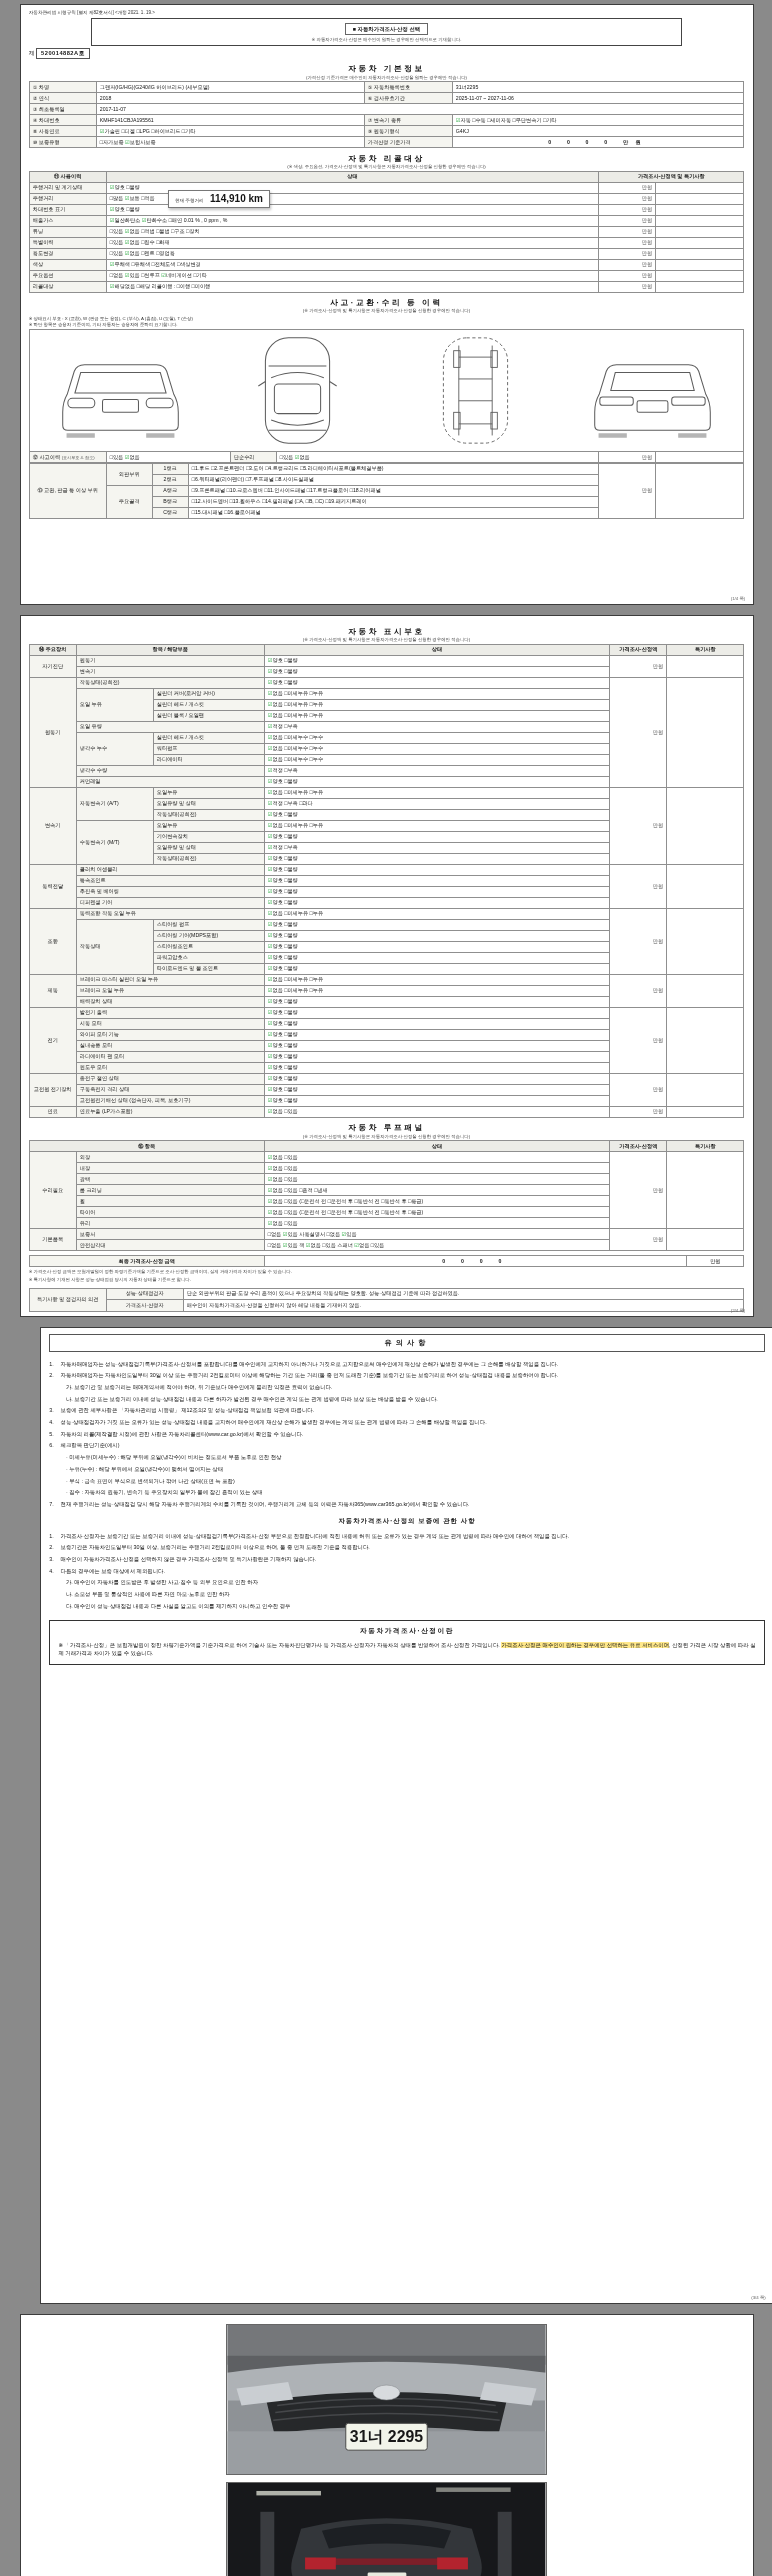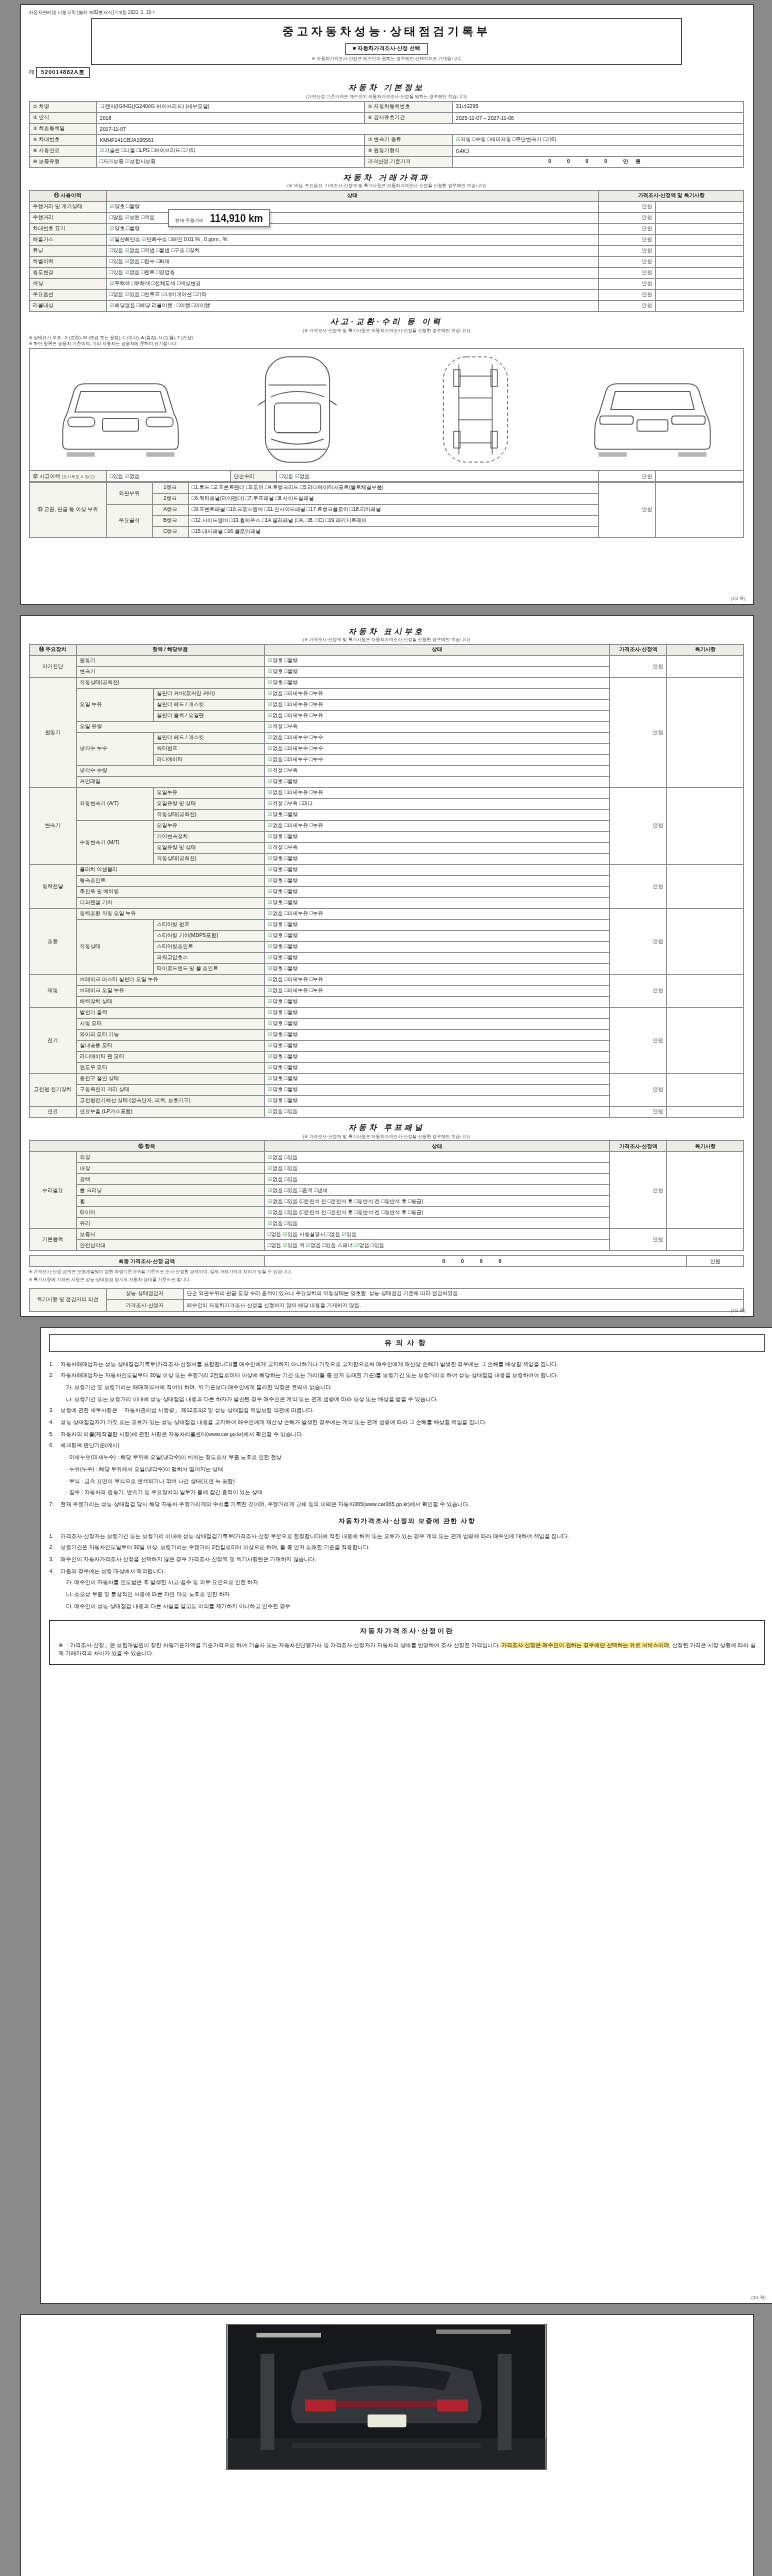--- a/index.html
+++ b/index.html
@@ -19,21 +19,21 @@
   .page.p4 { min-height:384px; }
 
   .form-note { font-size:4.6px; color:#333; }
   .title-wrap { border:0.5px solid #444; margin:3.1px 62px 2.1px; padding:4.1px 5.2px 3.1px; text-align:center; }
   .doc-title { font-size:11.3px; font-weight:bold; letter-spacing:3.1px; margin:1px 0 3.1px; }
   .select-box { display:inline-block; border:0.5px solid #666; padding:1.5px 7.2px; font-size:5.4px; font-weight:bold; }
   .select-note { font-size:4.4px; color:#444; margin-top:1.5px; }
   .docno-row { font-size:5.7px; margin:2.1px 0 1px; }
   .docno-box { display:inline-block; border:0.5px solid #555; padding:0.5px 4.1px; font-weight:bold; letter-spacing:0.5px; }
 
-  .sec-title { text-align:center; font-weight:bold; font-size:7.7px; letter-spacing:2.6px; margin:5.2px 0 0.5px;font-style:italic; }
+  .sec-title { text-align:center; font-weight:bold; font-size:7.7px; letter-spacing:2.6px; margin:5.2px 0 0.5px; }
   .sec-note  { text-align:center; font-size:4.4px; color:#444; margin-bottom:2.1px; }
 
   table.tbl { width:100%; border-collapse:collapse; table-layout:fixed; margin-top:-0.5px; }
   .tbl th, .tbl td { border:0.5px solid #8f8f8f; font-size:5.2px; padding:1.5px 3.1px; vertical-align:middle; word-break:break-all; }
   .tbl th { background:#ececе7; background:#ececE7; font-weight:bold; }
   .lab { background:#f5f5f0; }
   .price { text-align:right; color:#555; }
   .notec { background:#fff; }
   .center { text-align:center; }
   .bold { font-weight:bold; }
@@ -70,21 +70,20 @@
   .opinion-text { font-size:4.9px; line-height:1.45; }
   .final-note { font-size:4.4px; color:#444; margin-top:1.5px; line-height:1.5; }
 </style>
 </head>
 <body>
 
 <div class="page p1">
   <div class="form-note">자동차관리법 시행규칙 [별지 제82호서식] &lt;개정 2021. 1. 19.&gt;</div>
 
   <div class="title-wrap">
-    <div class="doc-title">중고자동차성능·상태점검기록부</div>
     <div class="select-box">■ 자동차가격조사·산정 선택</div>
     <div class="select-note">※ 자동차가격조사·산정은 매수인이 원하는 경우에만 선택적으로 기재합니다.</div>
   </div>
 
   <div class="docno-row">
     <span>제</span>
     <span class="docno-box">520014882A호</span>
   </div>
 
   <div class="sec">
@@ -130,21 +129,21 @@
         <td class="lab">⑩ 보증유형</td>
         <td class="chk">□자가보증   <span class="on">☑</span>보험사보증</td>
         <td class="lab">가격산정 기준가격</td>
         <td class="digits">0  0  0  0   만원</td>
       </tr>
     </tbody>
       </table>
   </div>
 
   <div class="sec">
-    <div class="sec-title">자동차 거래가격과</div>
+    <div class="sec-title">자동차 리콜대상</div>
     <div class="sec-note">(※ 색상, 주요옵션, 가격조사·산정액 및 특기사항은 자동차가격조사·산정을 신청한 경우에만 적습니다)</div>
     <div class="tblwrap">
       <table class="tbl">
         <colgroup>
             <col style="width:77px">
             <col>
             <col style="width:57px">
             <col style="width:88px">
           </colgroup>
         <thead>
@@ -798,20 +797,36 @@
     </div>
   </div>
 
   <div class="pgmark">(3/4 쪽)</div>
 </div>
 
 <div class="page p4">
 
   <div class="photos">
     <div class="photo-frame">
+      <svg width="319" height="149" viewBox="0 0 640 300">
+        <rect width="640" height="300" fill="#8e9296"></rect>
+        <rect width="640" height="80" fill="#75777a"></rect>
+        <rect y="62" width="640" height="34" fill="#5e6063"></rect>
+        <path d="M0 96 Q320 52 640 96 L640 152 L0 152 Z" fill="#aeb2b6"></path>
+        <path d="M78 152 Q320 118 562 152 L546 218 Q320 192 94 218 Z" fill="#26282a"></path>
+        <path d="M100 162 Q320 134 540 162 M96 176 Q320 148 544 176 M92 192 Q320 164 548 192" stroke="#45474a" stroke-width="3" fill="none"></path>
+        <ellipse cx="320" cy="136" rx="27" ry="15" fill="#d8dbde" stroke="#7e8184"></ellipse>
+        <path d="M18 128 L122 115 L132 150 L28 162 Z" fill="#caced2"></path>
+        <path d="M622 128 L518 115 L508 150 L612 162 Z" fill="#caced2"></path>
+        <rect y="214" width="640" height="86" fill="#9a9ea2"></rect>
+        <rect x="238" y="198" width="164" height="54" rx="5" fill="#f2f4ea" stroke="#4a4a4a" stroke-width="2"></rect>
+        <text x="320" y="236" font-size="32" text-anchor="middle" fill="#171717" font-weight="bold" font-family="Liberation Sans, sans-serif">31너 2295</text>
+      </svg>
+    </div>
+    <div class="photo-frame">
       <svg width="319" height="144" viewBox="0 0 640 290">
         <rect width="640" height="290" fill="#17181b"></rect>
         <rect y="228" width="640" height="62" fill="#222327"></rect>
         <rect x="58" y="16" width="130" height="9" fill="#caccc2" opacity="0.85"></rect>
         <rect x="420" y="9" width="150" height="9" fill="#caccc2" opacity="0.6"></rect>
         <rect x="66" y="58" width="28" height="194" fill="#3a3c40"></rect>
         <rect x="544" y="58" width="28" height="194" fill="#3a3c40"></rect>
         <path d="M148 92 q172 -42 344 0 l18 62 q6 30 -7 44 h-366 q-13 -14 -7 -44 z" fill="#33363a"></path>
         <path d="M190 96 q130 -28 260 0 l-14 36 q-116 -20 -232 0 z" fill="#1c1f23"></path>
         <rect x="178" y="152" width="284" height="13" fill="#7d1f29"></rect>

